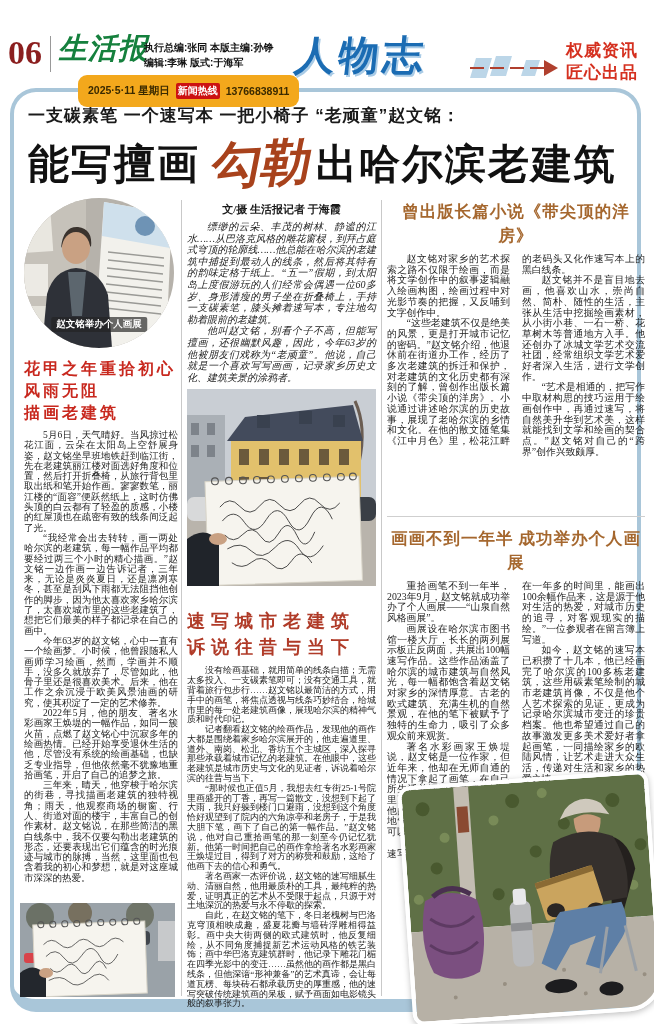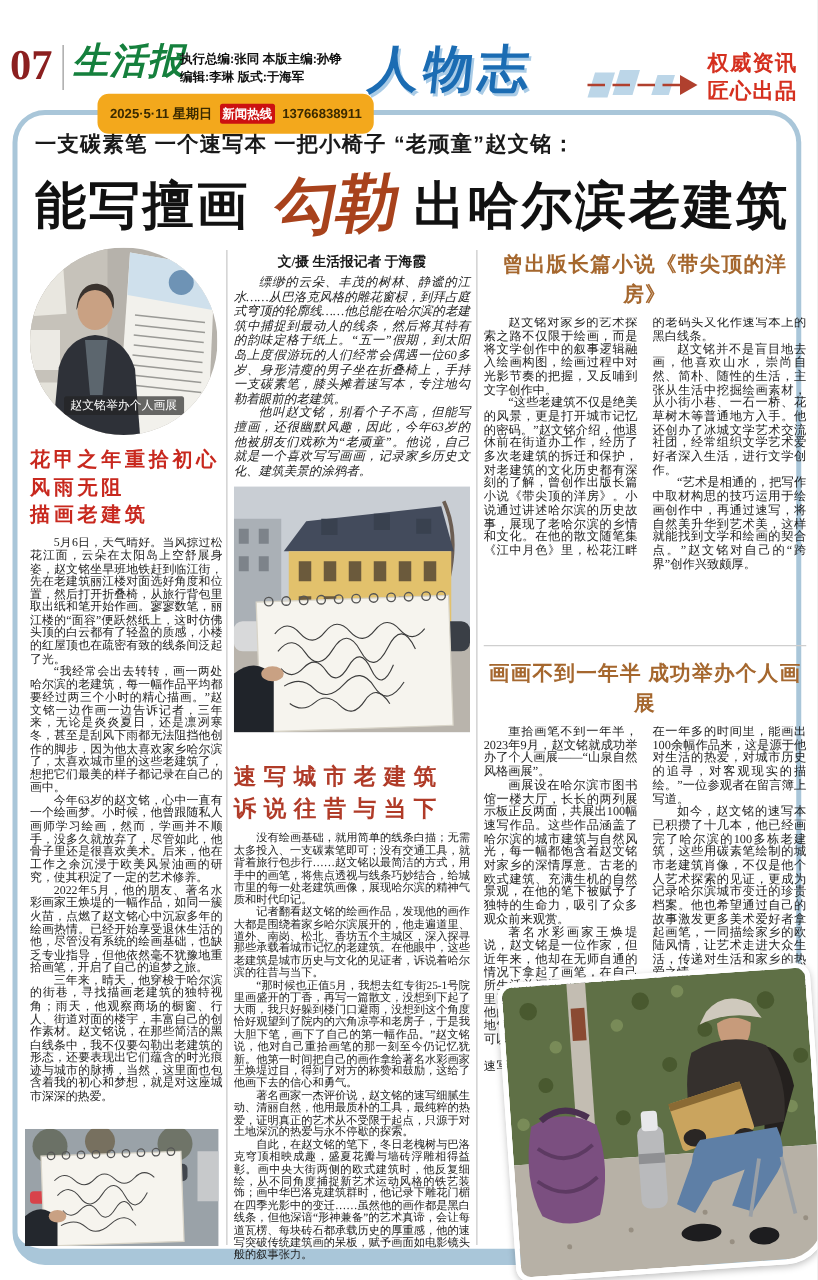--- a/index.html
+++ b/index.html
@@ -19,30 +19,30 @@
   
   .date-pill{position:absolute;left:78px;top:75px;height:32px;background:#f3a81c;border-radius:9px;display:flex;align-items:center;padding:0 10px;gap:6px;z-index:6;font-weight:700;}
   .date-text{font-size:10.5px;color:#3a2a00;}
   .hotline-badge{background:#cc1111;color:#fff;font-size:10px;padding:1px 2px;border-radius:2px;}
   .hotline-num{font-size:10.5px;color:#3a2a00;}
   
   .frame{position:absolute;left:10px;top:88px;width:631px;height:924px;border:4px solid #a9c6d9;border-bottom-width:13px;border-radius:26px;box-sizing:border-box;z-index:1;}
   
   .headline{position:absolute;left:28px;top:104px;width:604px;z-index:2;}
   .kicker{font-size:17px;font-weight:700;color:#1a1a1a;letter-spacing:1px;}
-  .main-line{display:flex;align-items:center;margin-top:4px;justify-content:space-between;}
+  .main-line{display:flex;align-items:center;margin-top:4px;}
   .main-black{font-size:41px;font-weight:900;font-family:"Liberation Serif",serif;letter-spacing:2px;color:#111;}
   .main-brush{font-size:50px;font-weight:900;font-family:"Liberation Serif",serif;color:#a8421c;margin:0 8px;transform:rotate(-3deg);font-style:italic;}
   
   .col-rule{position:absolute;width:1px;background:#c9c9c9;z-index:2;}
   .body-text p{margin:0;text-indent:2em;text-align:justify;}
   
   .left-col{position:absolute;left:24px;top:198px;width:154px;z-index:2;}
   .circle-photo{position:relative;width:150px;height:150px;border-radius:50%;overflow:hidden;}
-  .circle-caption{position:absolute;left:50%;transform:translateX(-50%);bottom:16px;background:rgba(35,35,35,.68);color:#fff;font-size:9.5px;white-space:nowrap;padding:1px 5px;border-radius:2px;font-weight:400;}
+  .circle-caption{position:absolute;left:50%;transform:translateX(-50%);bottom:16px;background:rgba(35,35,35,.68);color:#fff;font-size:9.5px;white-space:nowrap;padding:1px 5px;border-radius:2px;font-weight:700;}
   .left-heading{margin-top:10px;color:#c8281e;font-weight:900;font-size:16px;line-height:22px;letter-spacing:3px;font-family:"Liberation Serif",serif;}
   .left-body{margin-top:6px;height:472px;overflow:hidden;font-size:9.5px;line-height:10.3px;color:#222;font-family:"Liberation Serif",serif;}
   .photo-bottom-left{position:absolute;left:20px;top:903px;width:155px;height:94px;z-index:2;overflow:hidden;}
   
   .mid-col{position:absolute;left:187px;top:202px;width:189px;z-index:2;}
   .byline{text-align:center;font-weight:700;font-size:11px;font-family:"Liberation Serif",serif;}
   .intro{margin-top:4px;font-size:10px;line-height:11.6px;font-style:italic;font-family:"Liberation Serif",serif;color:#222;}
   .mid-photo{margin-top:6px;width:189px;height:197px;overflow:hidden;}
   .mid-heading{margin-top:22px;color:#b03b28;font-size:18px;font-weight:900;letter-spacing:6px;line-height:26px;font-family:"Liberation Serif",serif;}
   .mid-body{margin-top:6px;height:390px;overflow:hidden;font-size:9px;line-height:9.8px;color:#222;font-family:"Liberation Serif",serif;}
@@ -56,21 +56,21 @@
   .right-h2{margin-top:10px;}
   
   .photo-bottom-right{position:absolute;left:405px;top:778px;width:243px;height:232px;z-index:5;transform:rotate(-4deg);border:4px solid #fff;border-radius:12px;border-bottom-right-radius:34px;overflow:hidden;box-shadow:0 2px 6px rgba(0,0,0,.25);}
   svg{display:block;}
 </style>
 </head>
 <body>
 
 <div class="page">
 
-  <div class="page-num">07</div>
+  <div class="page-num">06</div>
   <div class="head-sep"></div>
   <div class="masthead">生活报</div>
   <div class="staff">
     <div>执行总编:张同 本版主编:孙铮</div>
     <div>编辑:李琳 版式:于海军</div>
   </div>
   <div class="section-title">人物志</div>
   <div class="arrow-art">
     <svg width="92" height="32" viewBox="0 0 92 32">
       <g fill="#bcd6e8">

